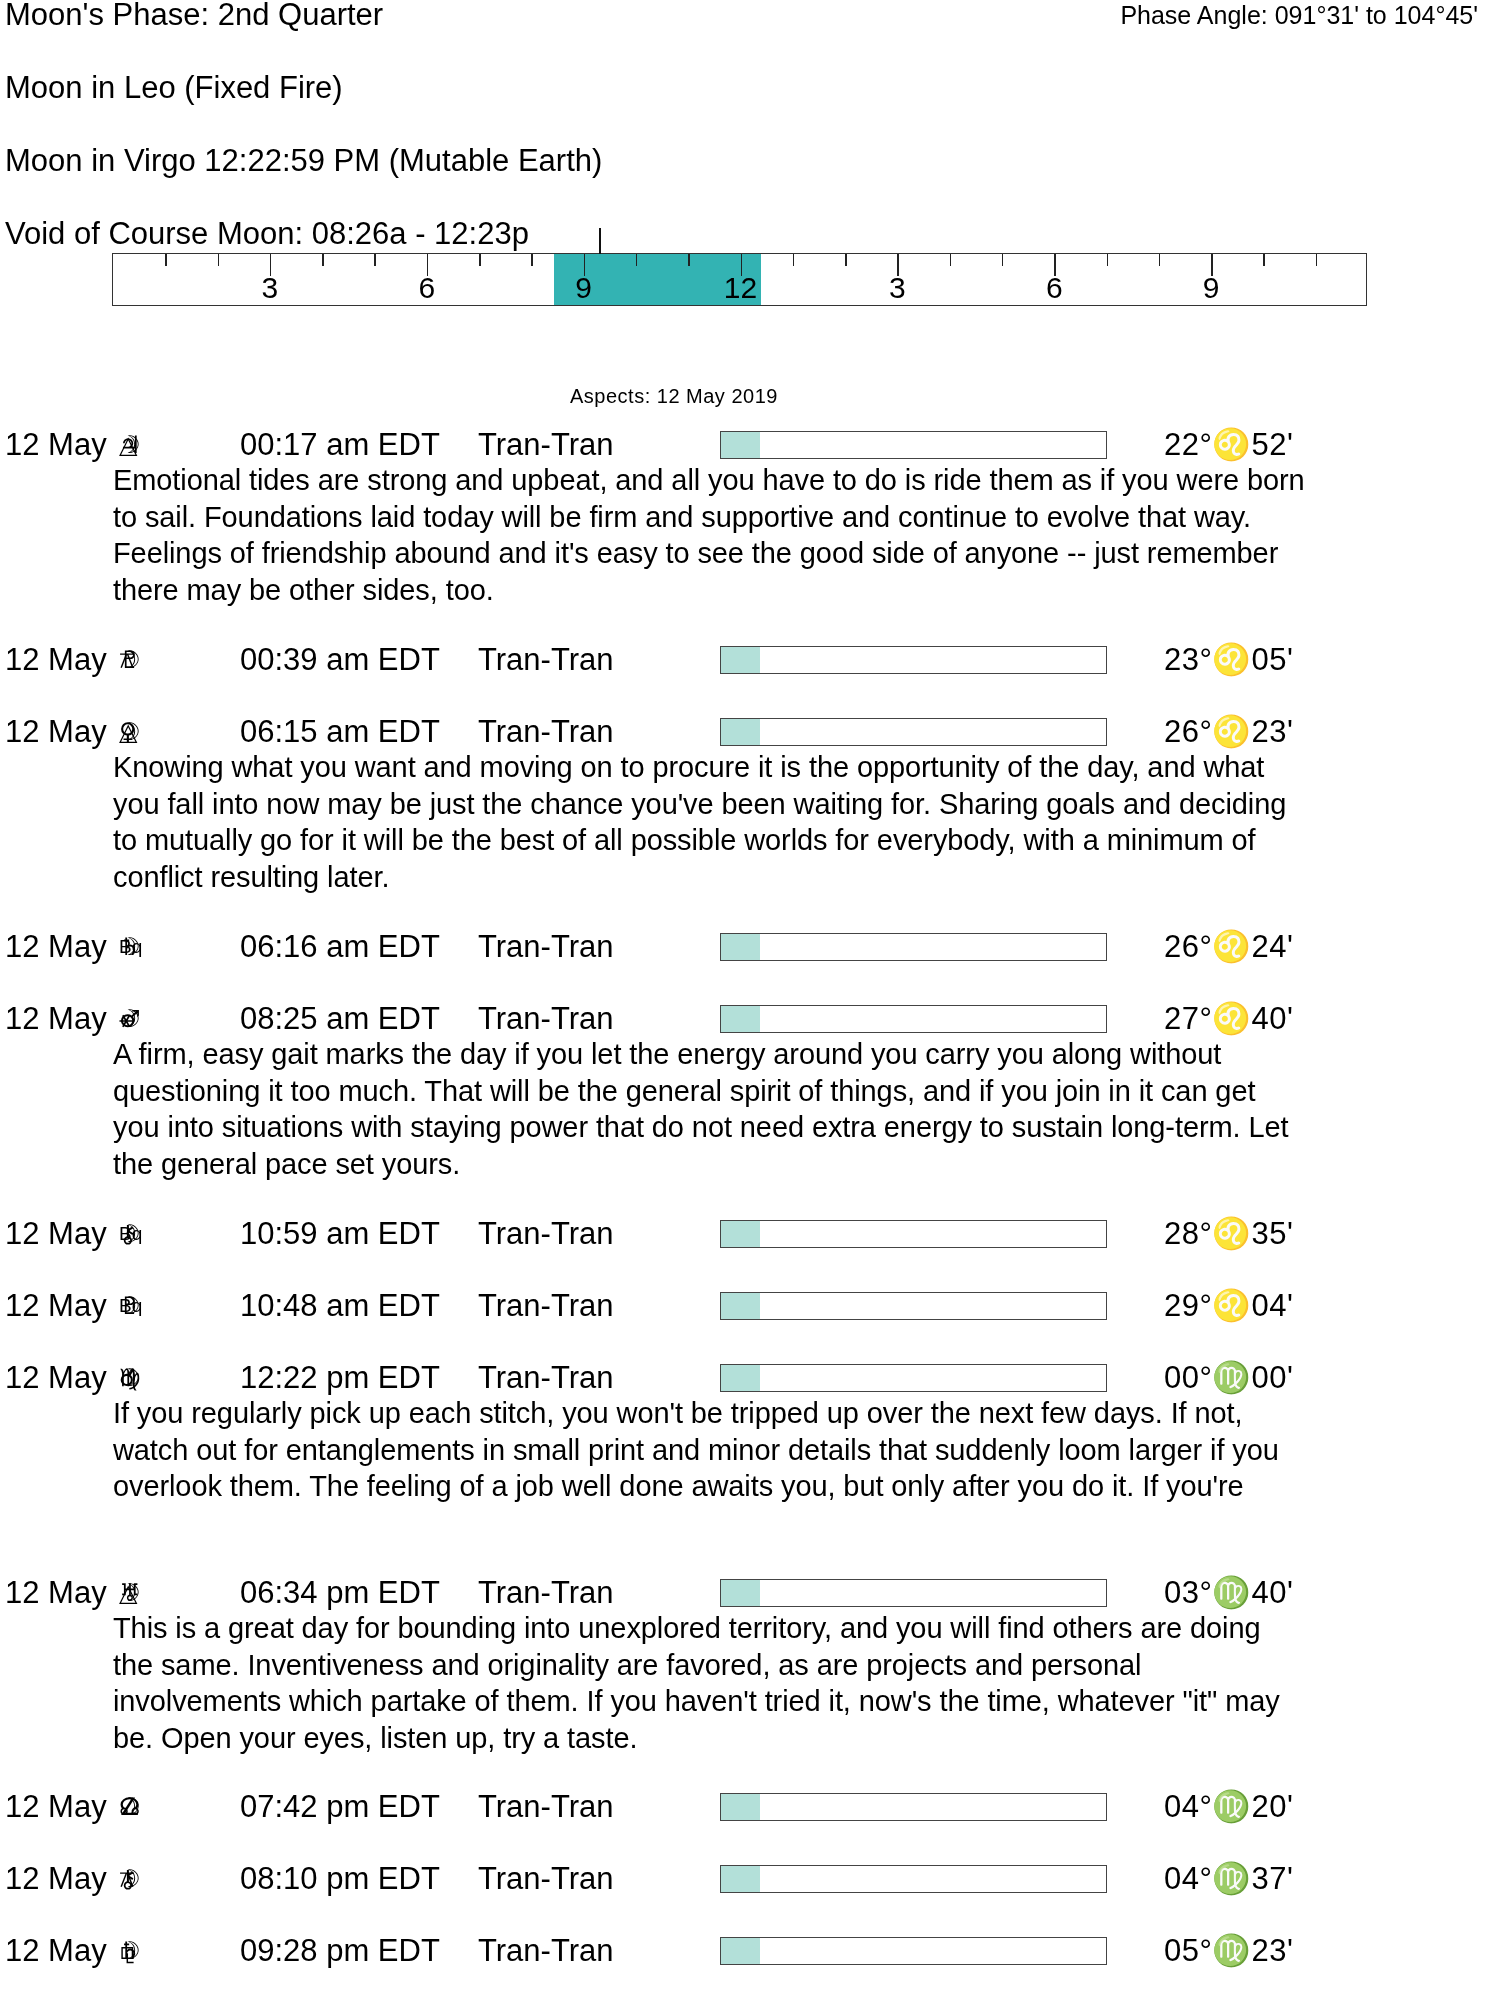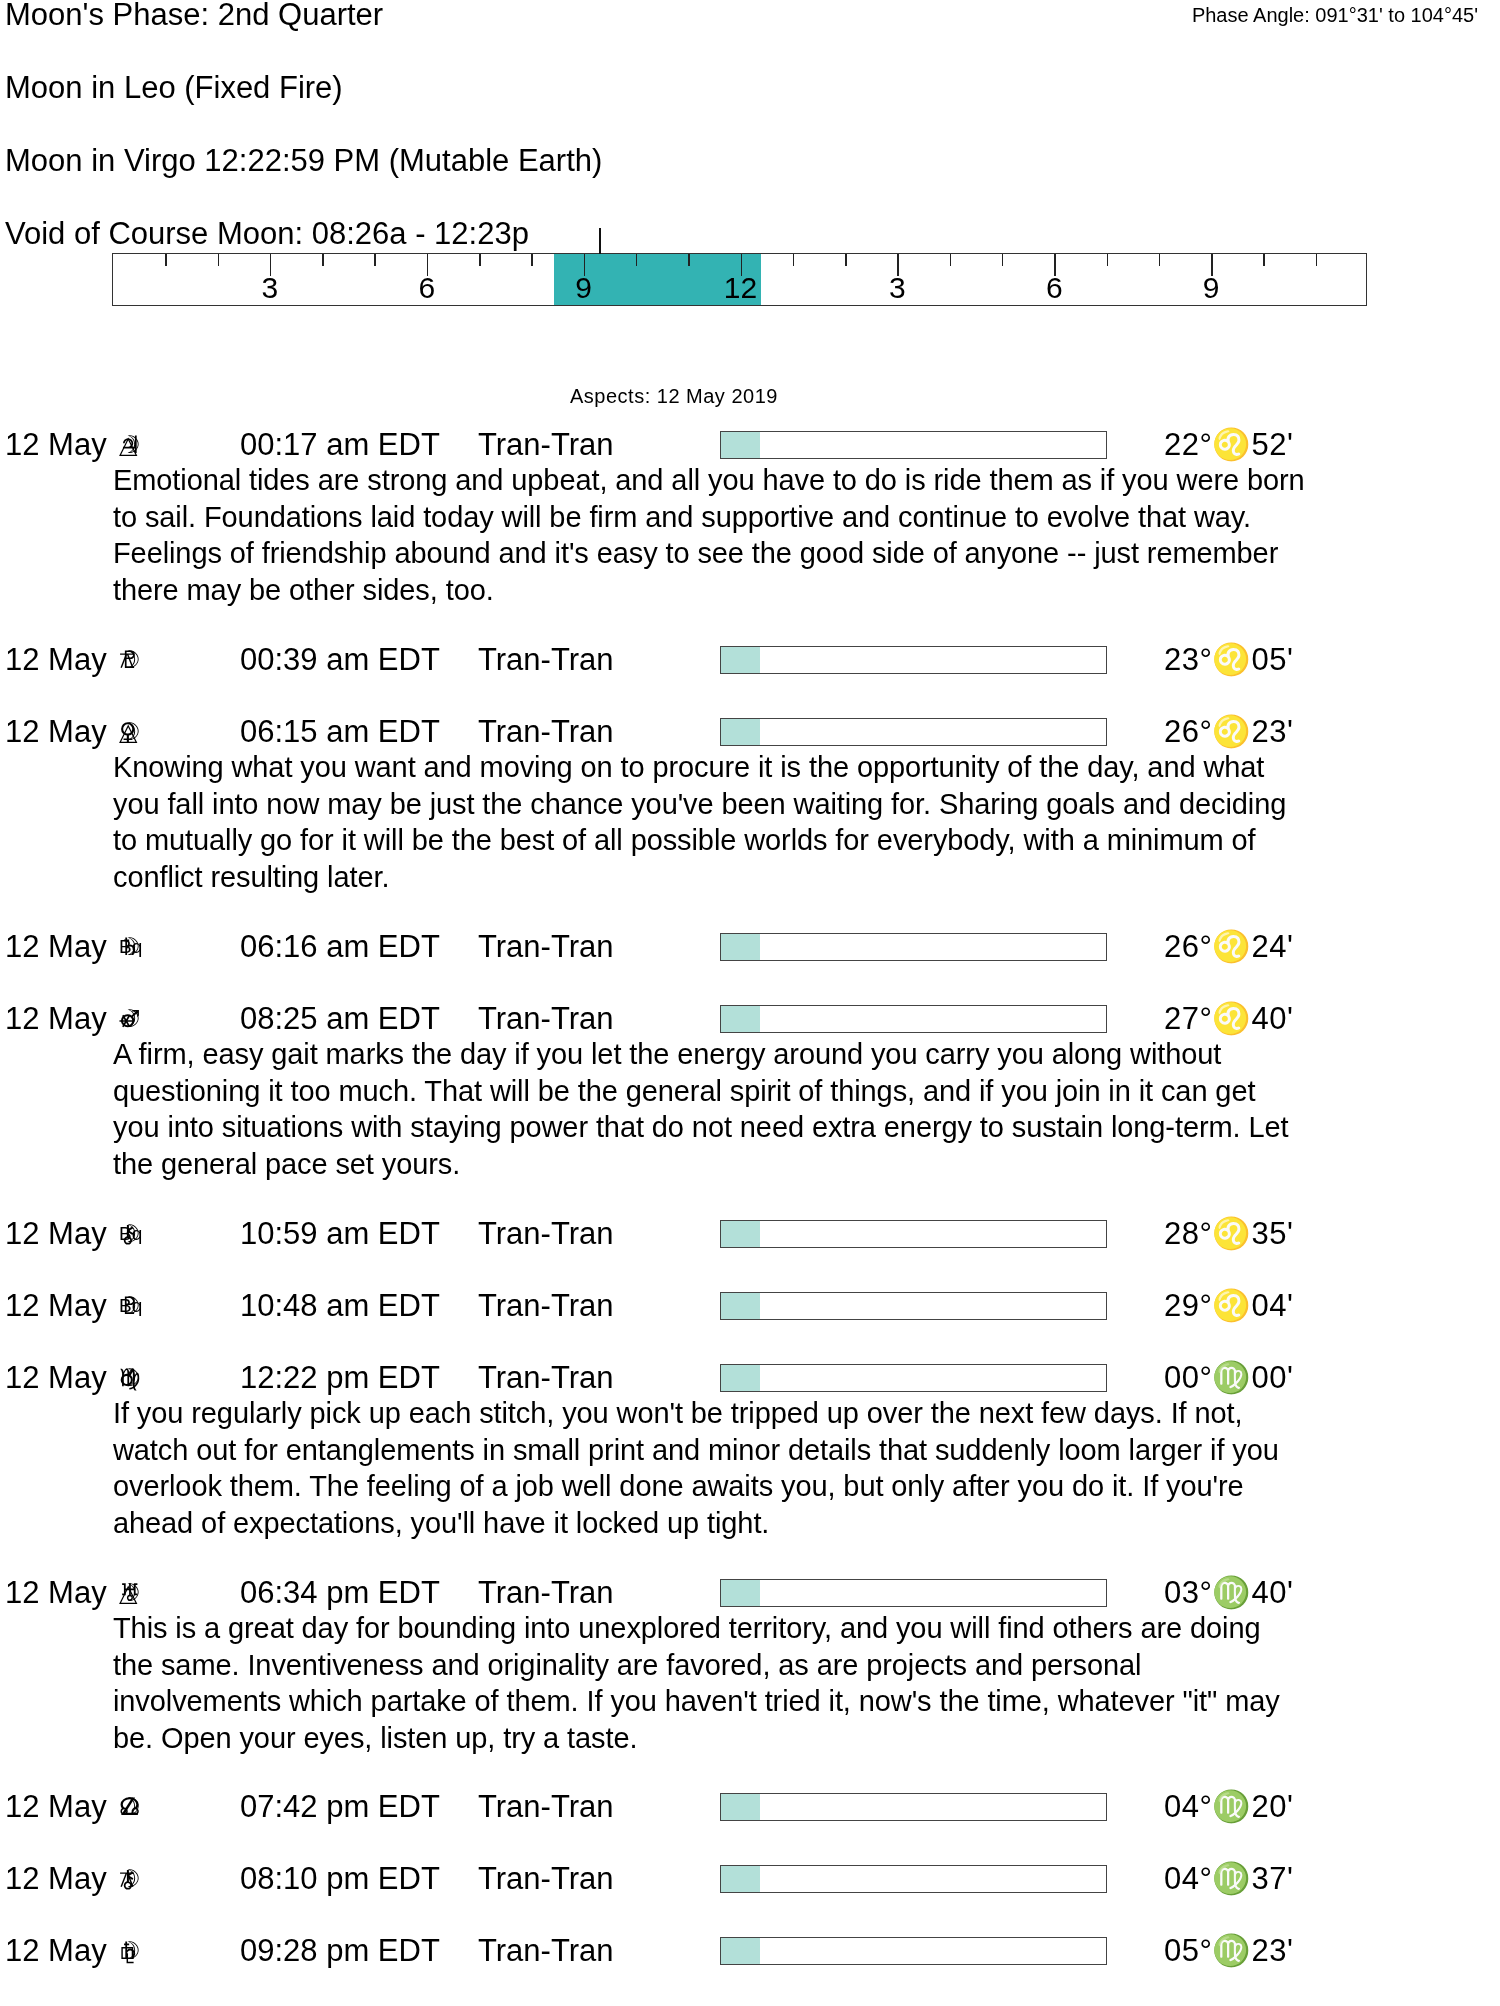--- a/index.html
+++ b/index.html
@@ -1,20 +1,20 @@
 <!DOCTYPE html>
 <html><head>
 <meta charset="utf-8">
 <style>
   html, body { margin:0; padding:0; background:#ffffff; }
   body { width:1500px; height:2006px; position:relative; overflow:hidden;
          font-family:"Liberation Sans", sans-serif; color:#000; }
   .abs { position:absolute; white-space:nowrap; }
   .big { font-size:31px; line-height:36px; }
-  .phase-angle { font-size:20px; line-height:30px; right:22px; top:0px; }
+  .phase-angle { font-size:25px; line-height:30px; right:22px; top:0px; }
 
   
   #ruler { position:absolute; left:112px; top:253px; width:1255px; height:53px;
            border:1.5px solid #333; box-sizing:border-box; background:#fff; }
   #ruler .voc { position:absolute; top:0; bottom:0; background:#33b3b3; }
   #ruler .tick { position:absolute; top:0; width:1.5px; background:#222; }
   #ruler .tick.minor { height:12px; }
   #ruler .tick.major { height:22px; }
   #ruler .tlabel { position:absolute; top:17px; font-size:30px; line-height:34px;
                    transform:translateX(-50%); }
@@ -227,21 +227,20 @@
         <span class="kind">Tran-Tran</span>
         <div class="bar">
           <div class="fill" style="width: 10%; background: rgb(179, 224, 217);"></div>
         </div>
         <span class="pos">00°♍00'</span>
       </div>
       <div class="text">
         <span class="ln">If you regularly pick up each stitch, you won't be tripped up over the next few days. If not,</span>
         <span class="ln">watch out for entanglements in small print and minor details that suddenly loom larger if you</span>
         <span class="ln">overlook them. The feeling of a job well done awaits you, but only after you do it. If you're</span>
-        <span class="ln">ahead of expectations, you'll have it locked up tight.</span>
       </div>
     </div>
     <div class="aspect" style="top: 1573px;">
       <div class="hdr">
         <span class="date">12 May</span>
         <span class="glyphs">
           <span style="margin-right: 8px;">☽</span>
           <span style="margin-right: 8px;">△</span>
           <span style="margin-right: 8px;">♅</span>
         </span>

